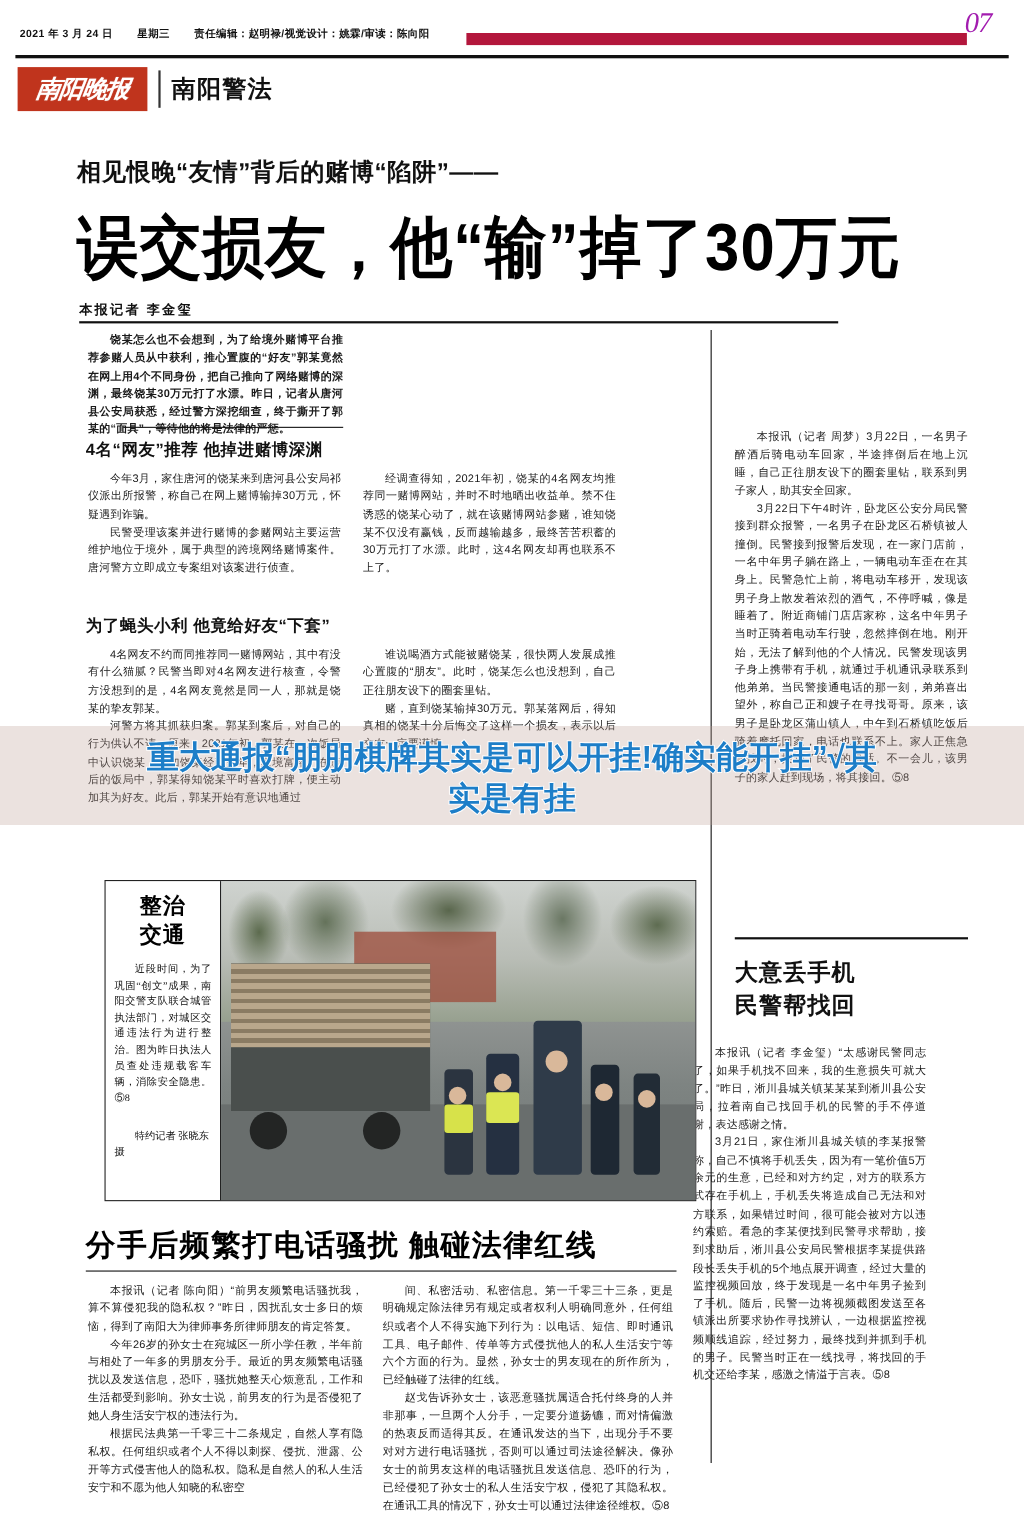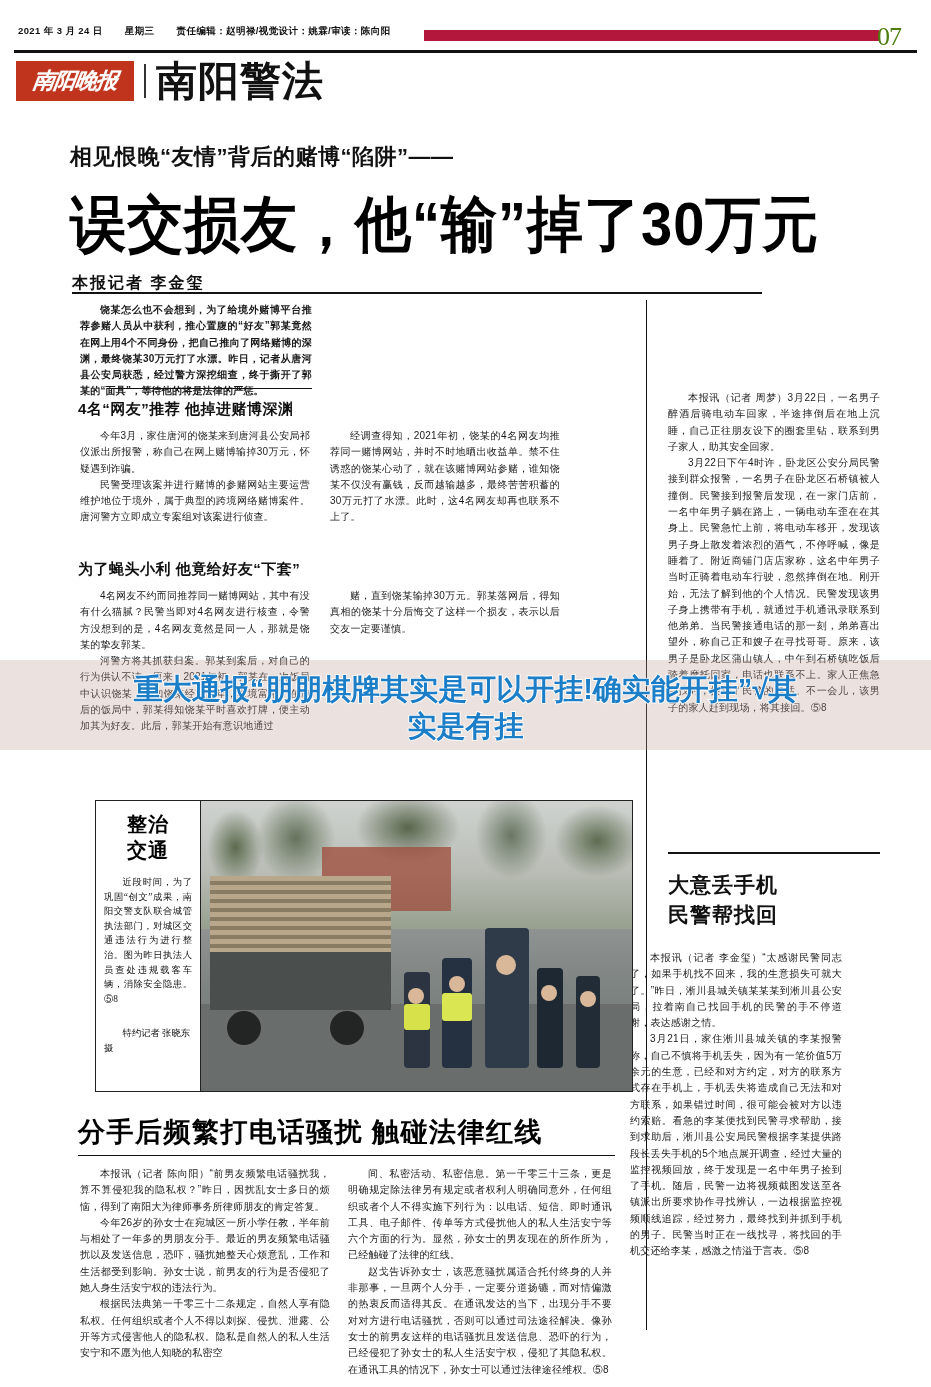--- a/index.html
+++ b/index.html
@@ -15,52 +15,52 @@
   .dateline{
     position:absolute;left:18px;top:25px;font-size:9.5px;letter-spacing:.4px;
     color:#111;white-space:nowrap;font-weight:700;
   }
   .dateline .sep{display:inline-block;width:16px;}
   .redbar{
     position:absolute;left:424px;top:30px;width:455px;height:11px;
     background:#B3173C;
   }
   .pageno{
-    position:absolute;left:877px;top:22px;font-size:26px;font-weight:400;
-    letter-spacing:-1px;color:#4d7c0f;font-family:"Liberation Serif",serif;
+    position:absolute;left:877px;top:6px;font-size:26px;font-weight:400;
+    letter-spacing:-1px;color:#a21caf;font-family:"Liberation Serif",serif;font-style:italic;
   }
   .rule-top{position:absolute;left:14px;top:50px;width:903px;height:2.5px;background:#111;}
 
   
   .masthead{position:absolute;left:16px;top:58px;height:46px;display:flex;align-items:center;}
   .logo-box{
     width:118px;height:40px;background:#C0341D;display:flex;align-items:center;
     justify-content:center;overflow:hidden;
   }
   .logo-text{
     color:#fff;font-size:22px;font-weight:700;font-style:italic;
     font-family:"Liberation Serif",serif;letter-spacing:-1px;
     transform:skewX(-8deg);text-shadow:0 0 1px rgba(255,255,255,.6);
   }
   .logo-div{width:2px;height:34px;background:#333;margin:0 10px;}
-  .section-title{font-size:41px;font-weight:700;letter-spacing:1px;color:#111;font-family:Liberation Serif, serif;}
+  .section-title{font-size:22px;font-weight:700;letter-spacing:1px;color:#111;font-family:Liberation Serif, serif;}
 
   
   .kicker{
     position:absolute;left:70px;top:142px;font-size:22px;font-weight:700;
     letter-spacing:.5px;color:#111;
   }
   .headline{
     position:absolute;left:70px;top:185px;font-size:56px;font-weight:900;
     letter-spacing:1px;color:#000;white-space:nowrap;
     font-family:"Liberation Sans","DejaVu Sans",sans-serif;
     transform:scaleY(1.08);transform-origin:left top;
   }
   .byline{
-    position:absolute;left:72px;top:273px;font-size:16px;font-weight:700;letter-spacing:2px;
+    position:absolute;left:72px;top:273px;font-size:12px;font-weight:700;letter-spacing:2px;
   }
   .byline-rule{position:absolute;left:72px;top:292px;width:690px;height:1.6px;background:#111;}
 
   
   .col{
     position:absolute;font-size:10px;line-height:16.3px;text-align:justify;
     color:#1a1a1a;letter-spacing:.2px;
     font-family:Liberation Sans, sans-serif;
   }
   .col p{margin:0;text-indent:2em;}
@@ -177,20 +177,21 @@
   </div>
 
   <div class="sub-h" style="left:78px;top:560px;">为了蝇头小利  他竟给好友“下套”</div>
 
   <div class="col" style="left:80px;top:588px;width:230px;">
     <p>4名网友不约而同推荐同一赌博网站，其中有没有什么猫腻？民警当即对4名网友进行核查，令警方没想到的是，4名网友竟然是同一人，那就是饶某的挚友郭某。</p>
     <p>河警方将其抓获归案。郭某到案后，对自己的行为供认不讳。原来，2021年初，郭某在一次饭局中认识饶某，得知饶某经商多年，家境富裕。在随后的饭局中，郭某得知饶某平时喜欢打牌，便主动加其为好友。此后，郭某开始有意识地通过</p>
   </div>
 
   <div class="col" style="left:330px;top:588px;width:230px;">
+    <p>谁说喝酒方式能被赌饶某，很快两人发展成推心置腹的“朋友”。此时，饶某怎么也没想到，自己正往朋友设下的圈套里钻。</p>
     <p>赌，直到饶某输掉30万元。郭某落网后，得知真相的饶某十分后悔交了这样一个损友，表示以后交友一定要谨慎。</p>
   </div>
 
   <div class="rail-div"></div>
 
   <div class="col" style="left:668px;top:390px;width:212px;">
     <p>本报讯（记者  周梦）3月22日，一名男子醉酒后骑电动车回家，半途摔倒后在地上沉睡，自己正往朋友设下的圈套里钻，联系到男子家人，助其安全回家。</p>
     <p>3月22日下午4时许，卧龙区公安分局民警接到群众报警，一名男子在卧龙区石桥镇被人撞倒。民警接到报警后发现，在一家门店前，一名中年男子躺在路上，一辆电动车歪在在其身上。民警急忙上前，将电动车移开，发现该男子身上散发着浓烈的酒气，不停呼喊，像是睡着了。附近商铺门店店家称，这名中年男子当时正骑着电动车行驶，忽然摔倒在地。刚开始，无法了解到他的个人情况。民警发现该男子身上携带有手机，就通过手机通讯录联系到他弟弟。当民警接通电话的那一刻，弟弟喜出望外，称自己正和嫂子在寻找哥哥。原来，该男子是卧龙区蒲山镇人，中午到石桥镇吃饭后骑着摩托回家，电话也联系不上。家人正焦急寻找时，接到了民警的电话。不一会儿，该男子的家人赶到现场，将其接回。⑤8</p>
   </div>
 

